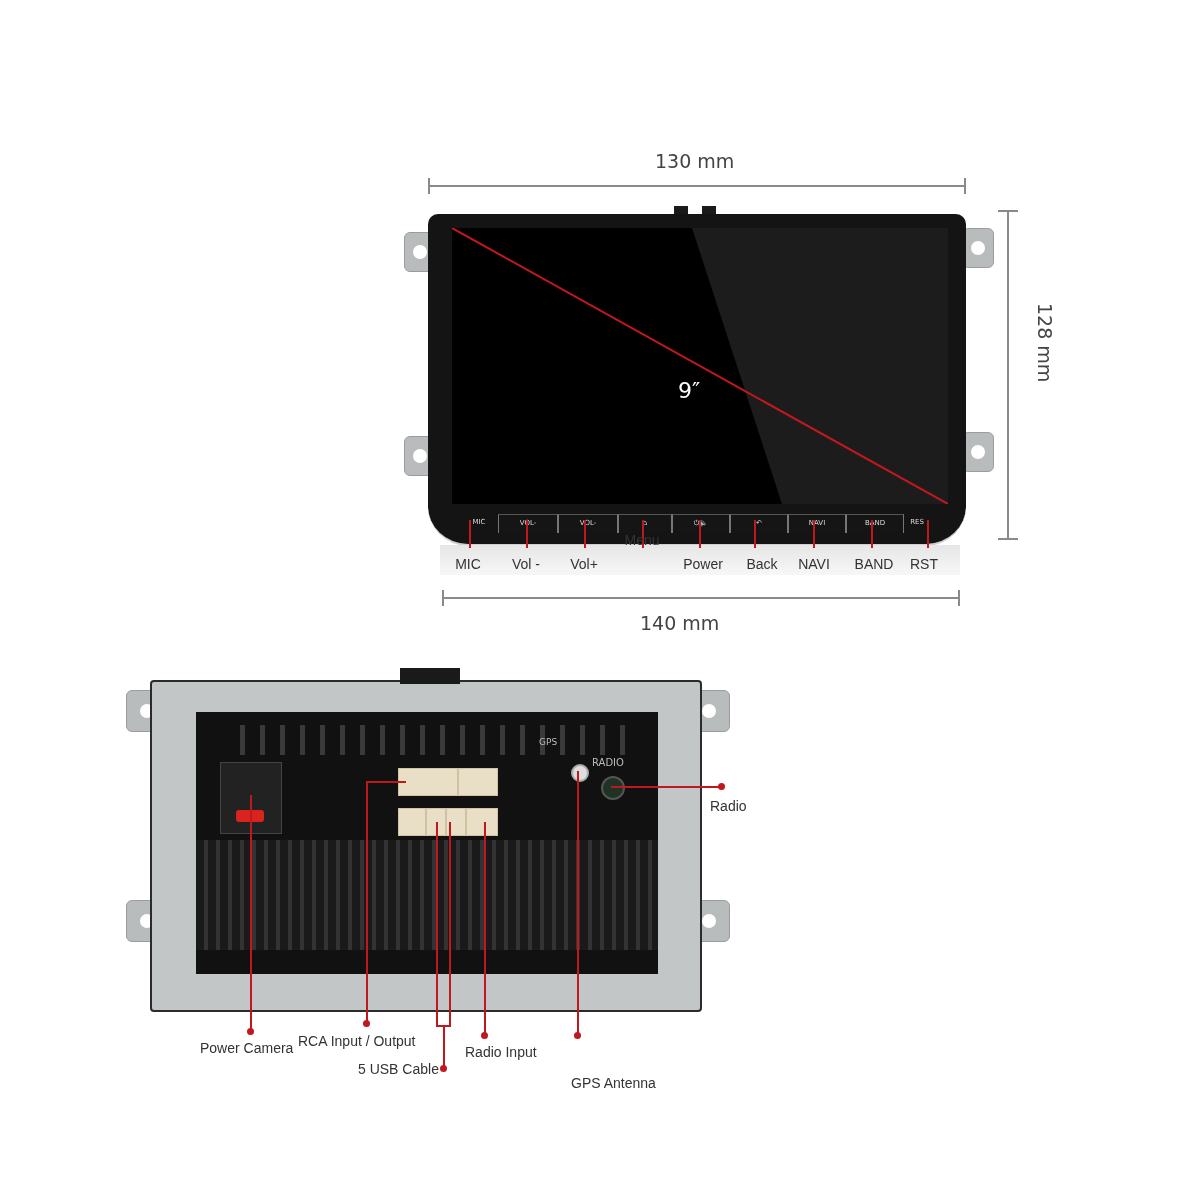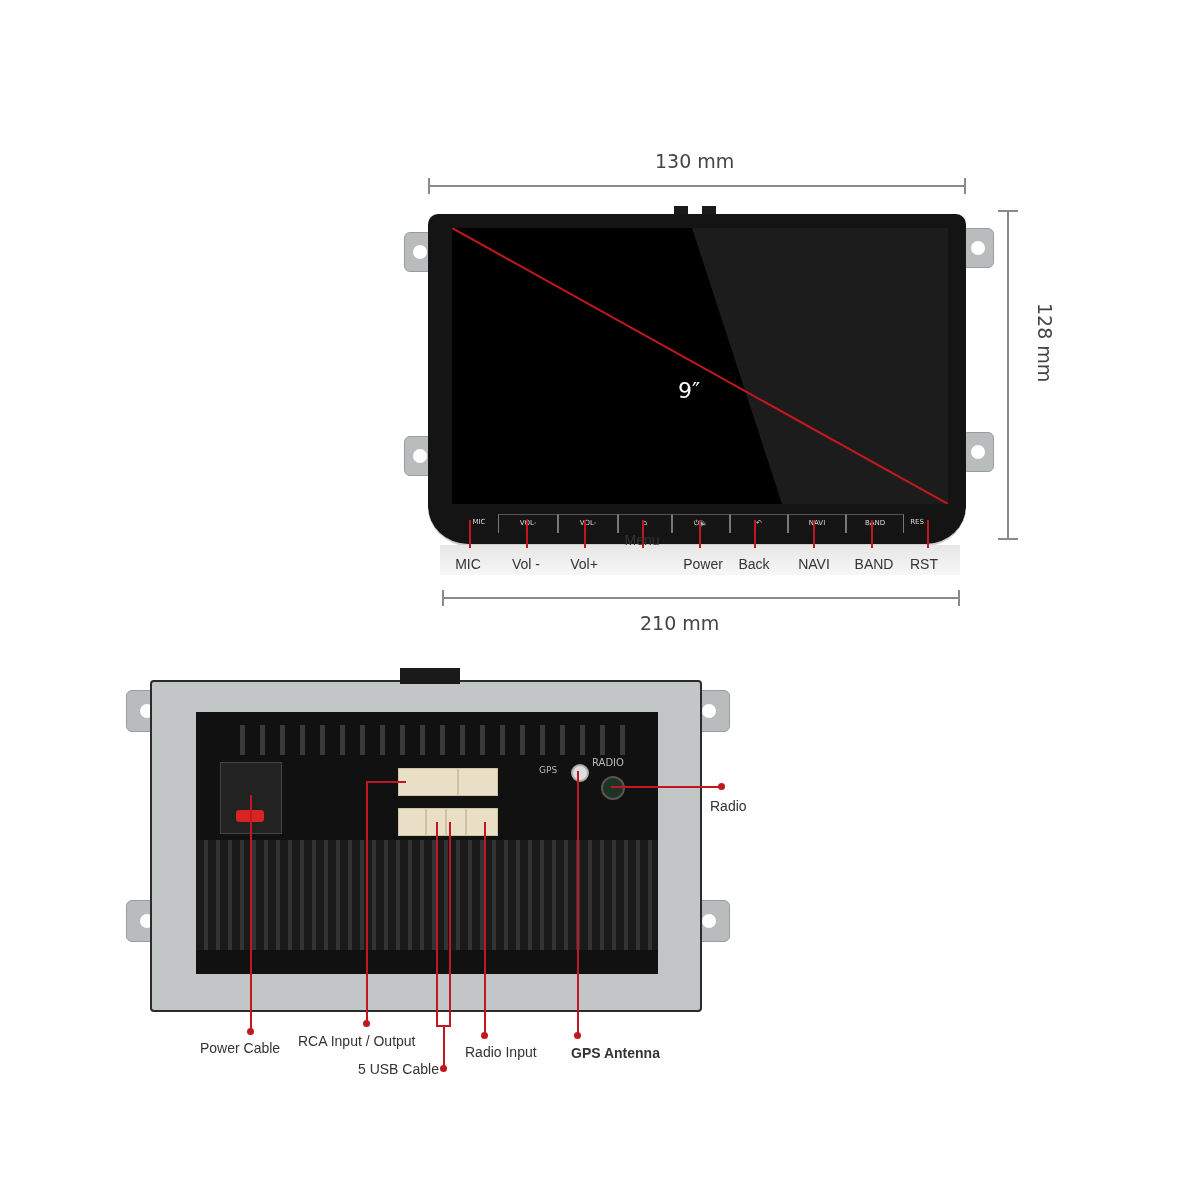--- a/index.html
+++ b/index.html
@@ -78,29 +78,29 @@
   <div class="abs red" style="left:754px;top:520px;width:2px;height:28px;"></div>
   <div class="abs red" style="left:813px;top:520px;width:2px;height:28px;"></div>
   <div class="abs red" style="left:871px;top:520px;width:2px;height:28px;"></div>
   <div class="abs red" style="left:927px;top:520px;width:2px;height:28px;"></div>
 
   <div class="btnlabel" style="left:433px;top:556px;">MIC</div>
   <div class="btnlabel" style="left:491px;top:556px;">Vol -</div>
   <div class="btnlabel" style="left:549px;top:556px;">Vol+</div>
   <div class="btnlabel" style="left:607px;top:532px;">Menu</div>
   <div class="btnlabel" style="left:668px;top:556px;">Power</div>
-  <div class="btnlabel" style="left:719px;top:556px;">Back</div>
+  <div class="btnlabel" style="left:719px;top:556px;padding-left:8px;">Back</div>
   <div class="btnlabel" style="left:779px;top:556px;">NAVI</div>
   <div class="btnlabel" style="left:839px;top:556px;">BAND</div>
   <div class="btnlabel" style="left:889px;top:556px;">RST</div>
 
   <div class="dim-line" style="left:442px;top:597px;width:518px;height:2px;"></div>
   <div class="dim-line" style="left:442px;top:590px;width:2px;height:16px;"></div>
   <div class="dim-line" style="left:958px;top:590px;width:2px;height:16px;"></div>
-  <div class="dim-label" style="left:640px;top:612px;">210 mm</div>
+  <div class="dim-label" style="left:640px;top:612px;">140 mm</div>
 </div>
 
 <div>
 
   <div class="tab" style="left:126px;top:690px;width:40px;height:40px;">
       <div class="hole"></div>
     </div>
   <div class="tab" style="left:126px;top:900px;width:40px;height:40px;">
       <div class="hole"></div>
     </div>
@@ -145,45 +145,45 @@
   <div class="abs" style="left:236px;top:810px;width:28px;height:12px;background:#d8231f;border-radius:3px;"></div>
 
   <div class="connector" style="left:398px;top:768px;width:58px;height:26px;"></div>
   <div class="connector" style="left:458px;top:768px;width:38px;height:26px;"></div>
 
   <div class="connector" style="left:398px;top:808px;width:26px;height:26px;"></div>
   <div class="connector" style="left:426px;top:808px;width:18px;height:26px;"></div>
   <div class="connector" style="left:446px;top:808px;width:18px;height:26px;"></div>
   <div class="connector" style="left:466px;top:808px;width:30px;height:26px;"></div>
 
-  <div class="abs" style="left:539px;top:765px;font-size:9px;color:#bbb;">GPS</div>
+  <div class="abs" style="left:539px;top:737px;font-size:9px;color:#bbb;">GPS</div>
   <div class="abs" style="left:592px;top:757px;font-size:10px;color:#bbb;">RADIO</div>
   <div class="abs" style="left:571px;top:764px;width:14px;height:14px;border-radius:50%;background:#ddd;border:2px solid #aaa;"></div>
   <div class="abs" style="left:601px;top:776px;width:20px;height:20px;border-radius:50%;background:#1f3324;border:2px solid #555;"></div>
 
   <div class="abs red" style="left:611px;top:786px;width:110px;height:2px;"></div>
   <div class="dot" style="left:718px;top:783px;"></div>
   <div class="callout" style="left:710px;top:798px;">Radio</div>
 
   <div class="abs red" style="left:250px;top:795px;width:2px;height:235px;"></div>
   <div class="dot" style="left:247px;top:1028px;"></div>
-  <div class="callout" style="left:200px;top:1040px;">Power Cable</div>
+  <div class="callout" style="left:200px;top:1040px;">Power Camera</div>
 
   <div class="abs red" style="left:366px;top:781px;width:40px;height:2px;"></div>
   <div class="abs red" style="left:366px;top:781px;width:2px;height:242px;"></div>
   <div class="dot" style="left:363px;top:1020px;"></div>
   <div class="callout" style="left:298px;top:1033px;">RCA Input / Output</div>
 
   <div class="abs red" style="left:436px;top:822px;width:2px;height:205px;"></div>
   <div class="abs red" style="left:449px;top:822px;width:2px;height:205px;"></div>
   <div class="abs red" style="left:436px;top:1025px;width:15px;height:2px;"></div>
   <div class="abs red" style="left:443px;top:1025px;width:2px;height:42px;"></div>
   <div class="dot" style="left:440px;top:1065px;"></div>
   <div class="callout" style="left:358px;top:1061px;">5 USB Cable</div>
 
   <div class="abs red" style="left:484px;top:822px;width:2px;height:212px;"></div>
   <div class="dot" style="left:481px;top:1032px;"></div>
   <div class="callout" style="left:465px;top:1044px;">Radio Input</div>
 
   <div class="abs red" style="left:577px;top:771px;width:2px;height:263px;"></div>
   <div class="dot" style="left:574px;top:1032px;"></div>
-  <div class="callout" style="left:571px;top:1045px;font-weight:bold;">GPS Antenna</div>
+  <div class="callout" style="left:571px;top:1075px;">GPS Antenna</div>
 </div>
 
 </body></html>

